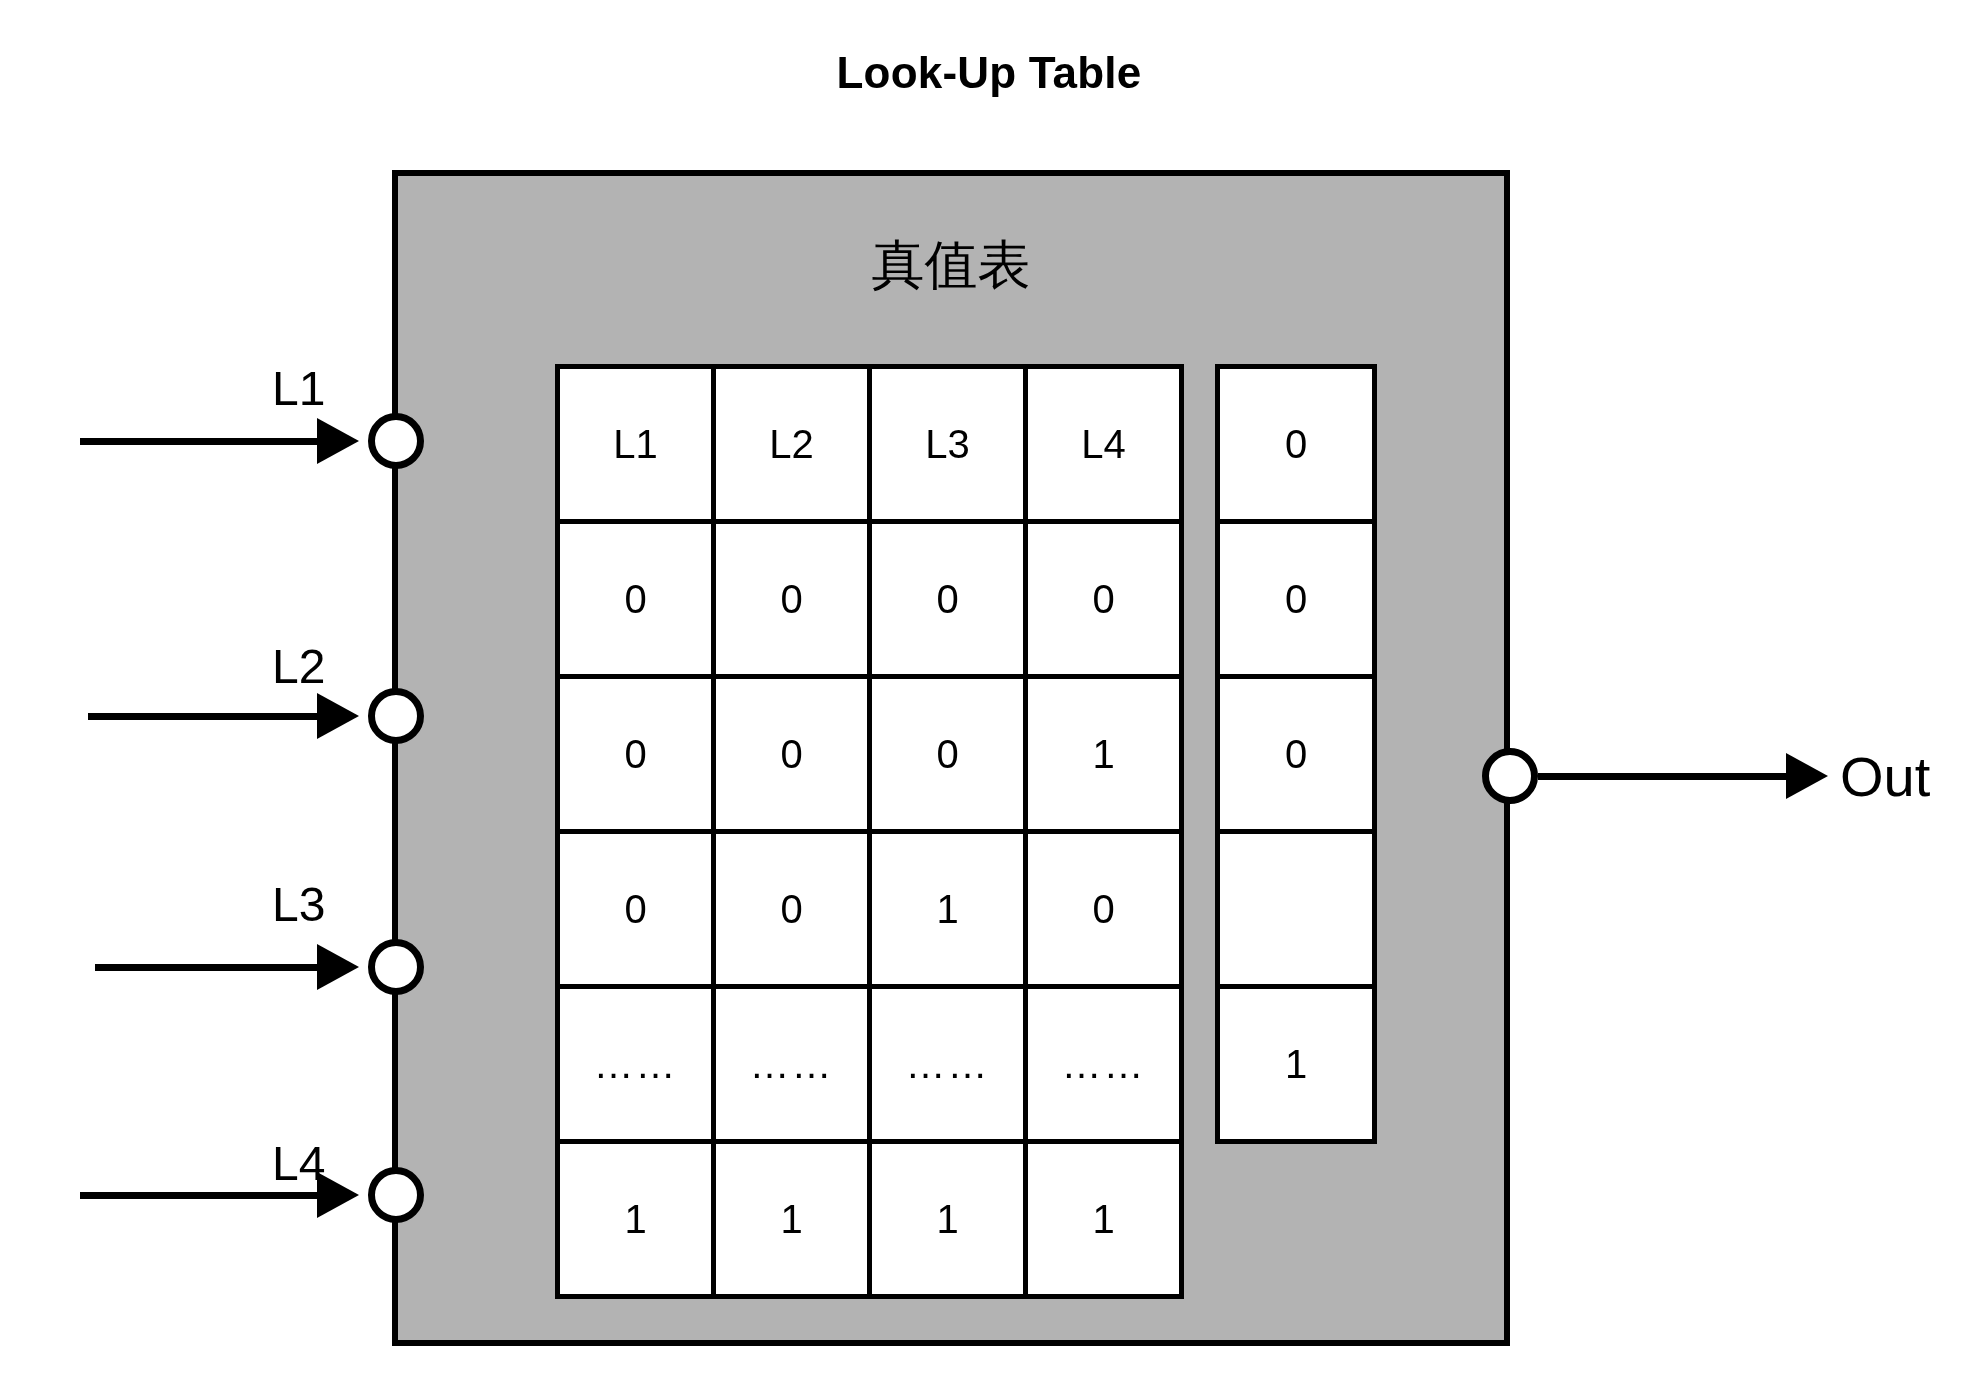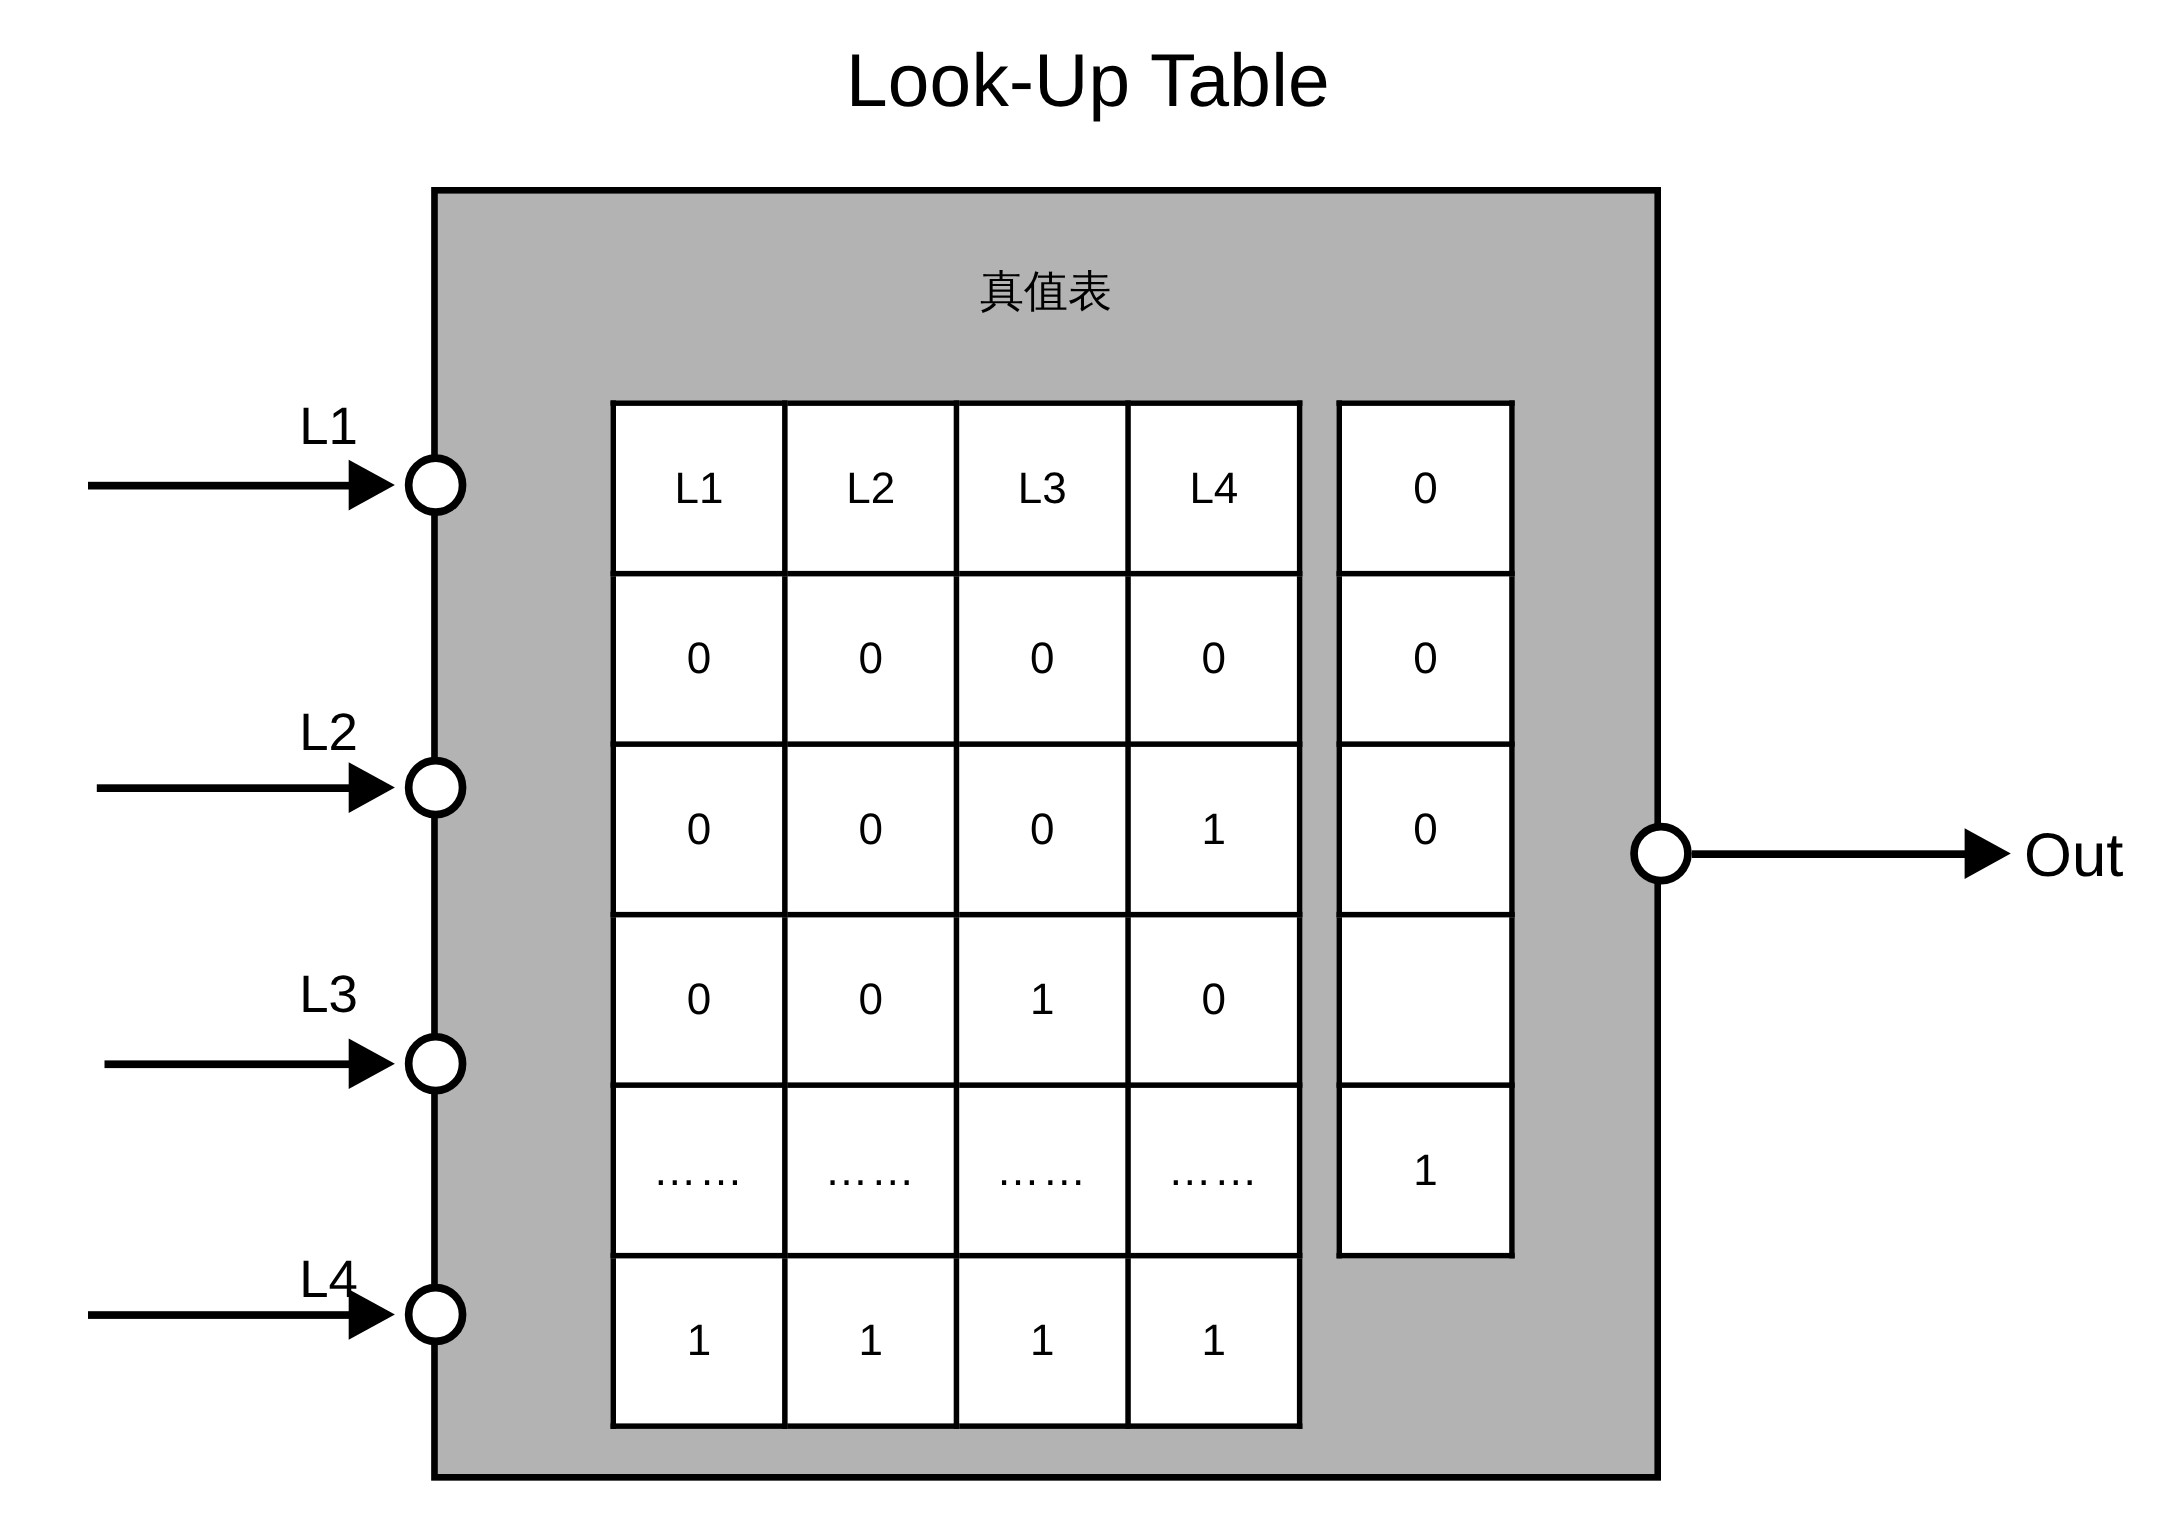--- a/index.html
+++ b/index.html
@@ -24,45 +24,46 @@
     height: 1396px;
   }
 
   
   .diagram-title {
     position: absolute;
     left: 0;
     top: 42px;
     width: 1978px;
     text-align: center;
-    font-size: 68px;
+    font-size: 44px;
     line-height: 62px;
     letter-spacing: 0.2px;
     white-space: nowrap;
+    font-weight: bold;
   }
 
   
   .lut-box {
     position: absolute;
     left: 392px;
     top: 170px;
     width: 1118px;
     height: 1176px;
     background: #b3b3b3;
     border: 6px solid #000000;
     box-sizing: border-box;
   }
 
   .lut-subtitle {
     position: absolute;
     left: 392px;
     top: 238px;
     width: 1118px;
     text-align: center;
-    font-size: 40px;
+    font-size: 53px;
     line-height: 54px;
     font-family: "DejaVu Sans", "Liberation Sans", sans-serif;
     white-space: nowrap;
   }
 
   
   .tt-grid {
     position: absolute;
     border-collapse: collapse;
     table-layout: fixed;

